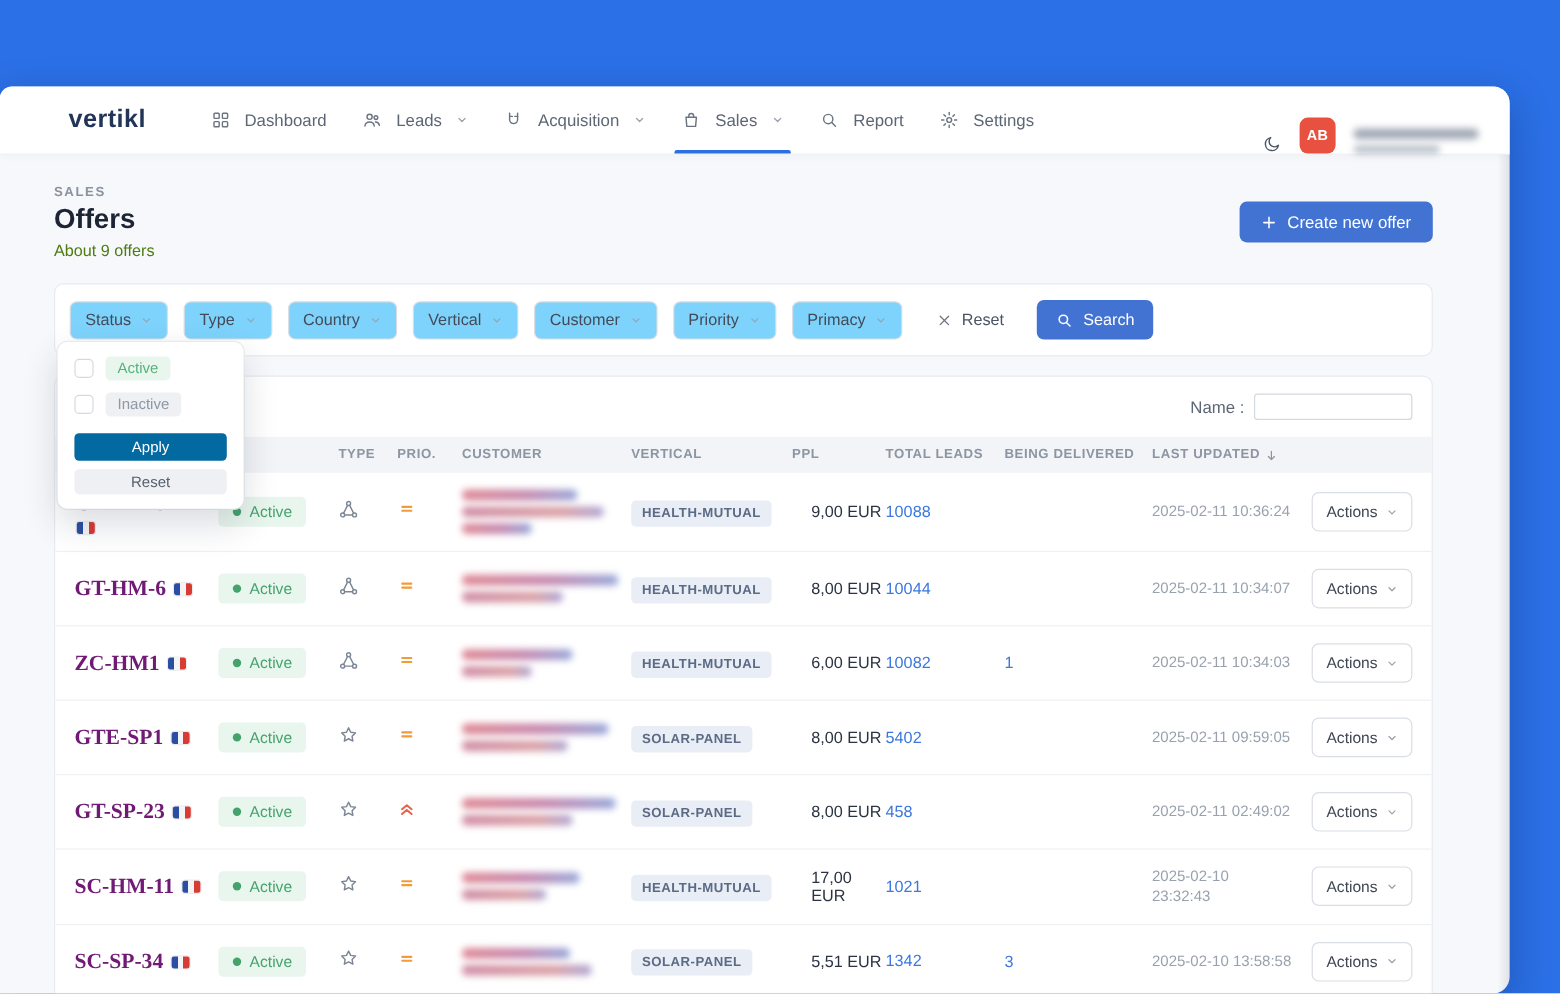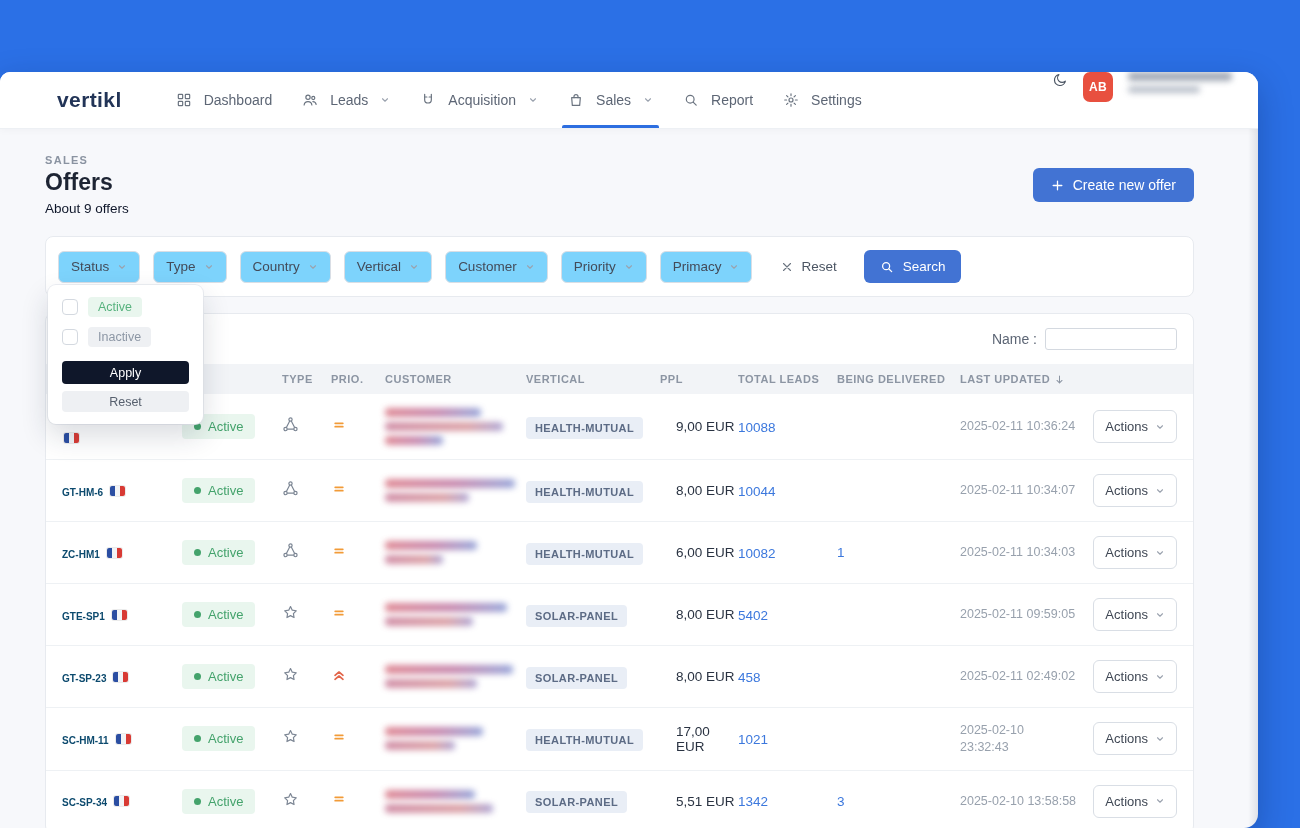--- a/index.html
+++ b/index.html
@@ -17,34 +17,34 @@
   
   .navbar { height:56px; background:#fff; display:flex; align-items:stretch;
     padding:0 26px 0 57px; box-shadow:0 1px 0 #edf0f4, 0 2px 8px rgba(20,30,60,.04); position:relative; z-index:5; }
   .logo { align-self:center; font-size:21px; font-weight:bold; color:#223457; letter-spacing:.4px; margin-right:54px; cursor:pointer; }
   .nav { display:flex; gap:30px; align-items:stretch; }
   .nav-item { display:flex; align-items:center; gap:12px; font-size:14px; color:#5d6675; cursor:pointer; position:relative; }
   .nav-item.active::after { content:''; position:absolute; left:-6px; right:-6px; bottom:0; height:3px;
     background:#2d6ee0; border-radius:2px 2px 0 0; }
   .nav-item .icon { color:#6b7480; }
   .nav-item .chev { color:#9aa2ae; }
-  .nav-right { margin-left:auto; display:flex; align-items:flex-start; gap:15px; }
+  .nav-right { margin-left:auto; display:flex; align-items:flex-end; gap:15px; }
   .moon-btn { background:none; border:none; cursor:pointer; color:#4b5563; display:flex; align-items:center; }
   .avatar { width:30px; height:30px; border-radius:7px; background:#e8503f; color:#fff; font-size:12px; font-weight:bold;
     display:flex; align-items:center; justify-content:center; letter-spacing:.4px; cursor:pointer; }
   .user-blur { display:flex; flex-direction:column; gap:5px; }
   .user-blur .b1 { width:104px; height:9px; border-radius:4px; background:#8b94a4; filter:blur(3px); opacity:.8; }
   .user-blur .b2 { width:72px; height:7px; border-radius:4px; background:#a8b0bd; filter:blur(3px); opacity:.8; }
 
   
   .content { padding:26px 64px 0 45px; position:relative; }
   .page-head { display:flex; justify-content:space-between; align-items:center; }
   .section-label { font-size:11px; font-weight:bold; color:#8a93a1; letter-spacing:1.3px; }
   .page-title { font-size:23px; font-weight:bold; color:#1d2433; margin:3px 0 5px; }
-  .page-sub { font-size:13.5px; color:#0f172a; }
+  .page-sub { font-size:13.5px; color:#4d7c0f; }
   .create-btn { display:inline-flex; align-items:center; gap:9px; background:#4273d3; color:#fff; border:none;
     border-radius:6px; height:34px; padding:0 18px; font-size:14px; cursor:pointer; }
   .create-btn .icon { color:#fff; }
 
   
   .filters-card { position:relative; margin-top:20px; background:#fff; border:1px solid #e7eaef; border-radius:8px;
     padding:13px 12px; display:flex; align-items:center; gap:13px; }
   .fbtn { display:inline-flex; align-items:center; gap:8px; height:32px; padding:0 12px; background:#7dd3fc;
     border:1px solid #d9dee5; border-radius:6px; font-size:13.5px; color:#434b59; cursor:pointer; font-family:inherit; }
   .fbtn .chev { color:#9aa2ae; }
@@ -55,39 +55,39 @@
     background:#4273d3; border:none; border-radius:6px; color:#fff; font-size:13.5px; cursor:pointer; font-family:inherit; }
 
   
   .dropdown { position:absolute; top:48px; left:2px; width:155px; background:#fff; border-radius:8px;
     box-shadow:0 12px 28px rgba(25,35,60,.16), 0 0 0 1px #eef0f4; padding:12px 14px; z-index:40; }
   .opt-row { display:flex; align-items:center; gap:10px; margin-bottom:10px; cursor:pointer; }
   .checkbox { width:16px; height:16px; border:1px solid #d4d9e0; border-radius:4px; background:#fff; flex:none; }
   .pill { font-size:12.5px; padding:3px 10px; border-radius:4px; }
   .pill.active { color:#57b27e; background:#e9f6ee; }
   .pill.inactive { color:#8d97a5; background:#eef0f3; }
-  .apply-btn { width:100%; height:23px; background:#0f172a; color:#fff; border:none; border-radius:4px;
+  .apply-btn { width:100%; height:23px; background:#0369a1; color:#fff; border:none; border-radius:4px;
     font-size:12.5px; margin-top:4px; cursor:pointer; font-family:inherit; }
   .drop-reset { width:100%; height:21px; background:#eef0f3; color:#57606e; border:none; border-radius:4px;
     font-size:12.5px; margin-top:7px; cursor:pointer; font-family:inherit; }
 
   
   .table-card { margin-top:16px; background:#fff; border:1px solid #e7eaef; border-radius:8px; min-height:520px; overflow:hidden; }
   .table-top { display:flex; justify-content:flex-end; align-items:center; gap:8px; padding:14px 16px; }
   .name-label { font-size:14px; color:#5d6675; }
   .name-input { width:132px; height:22px; border:1px solid #d4d9e0; border-radius:3px; font-family:inherit; font-size:12px; padding:0 6px; }
 
   .tgrid { display:grid; grid-template-columns:120px 100px 49px 54px 141px 134px 78px 99px 123px 132px 1fr;
     align-items:center; padding:0 16px; }
   .thead { background:#f2f4f7; height:30px; }
   .th { font-size:11px; font-weight:bold; color:#8c95a3; letter-spacing:.5px; display:flex; align-items:center; gap:4px; cursor:pointer; }
   .th .sort { color:#8c95a3; }
 
   .trow { padding:14px 16px; border-bottom:1px solid #eef1f4; min-height:58px; }
-  .name-link { color:#0c4a6e; font-weight:bold; font-size:10px; text-decoration:none; cursor:pointer; }
+  .name-link { color:#701a75; font-weight:bold; font-size:18px; text-decoration:none; cursor:pointer;font-family:Liberation Serif, serif; }
   .flag { display:inline-block; width:15px; height:10px; margin-left:7px; border-radius:2px;
     background:linear-gradient(90deg,#2b4ea2 0 33%,#f2f4f6 33% 66%,#d83a34 66% 100%);
     box-shadow:0 0 0 1px rgba(0,0,0,.08); }
   .flag-newline .flag { display:block; margin:5px 0 0 2px; }
   .pill-status { display:inline-flex; align-items:center; gap:7px; background:#e9f6ee; color:#44a36c;
     font-size:13px; padding:5px 12px; border-radius:4px; }
   .dot { width:7px; height:7px; border-radius:50%; background:#44a36c; }
   .icon { display:inline-flex; line-height:0; }
   .icon.type { color:#7c8694; }
   .icon.prio-equal { color:#f29b38; }

